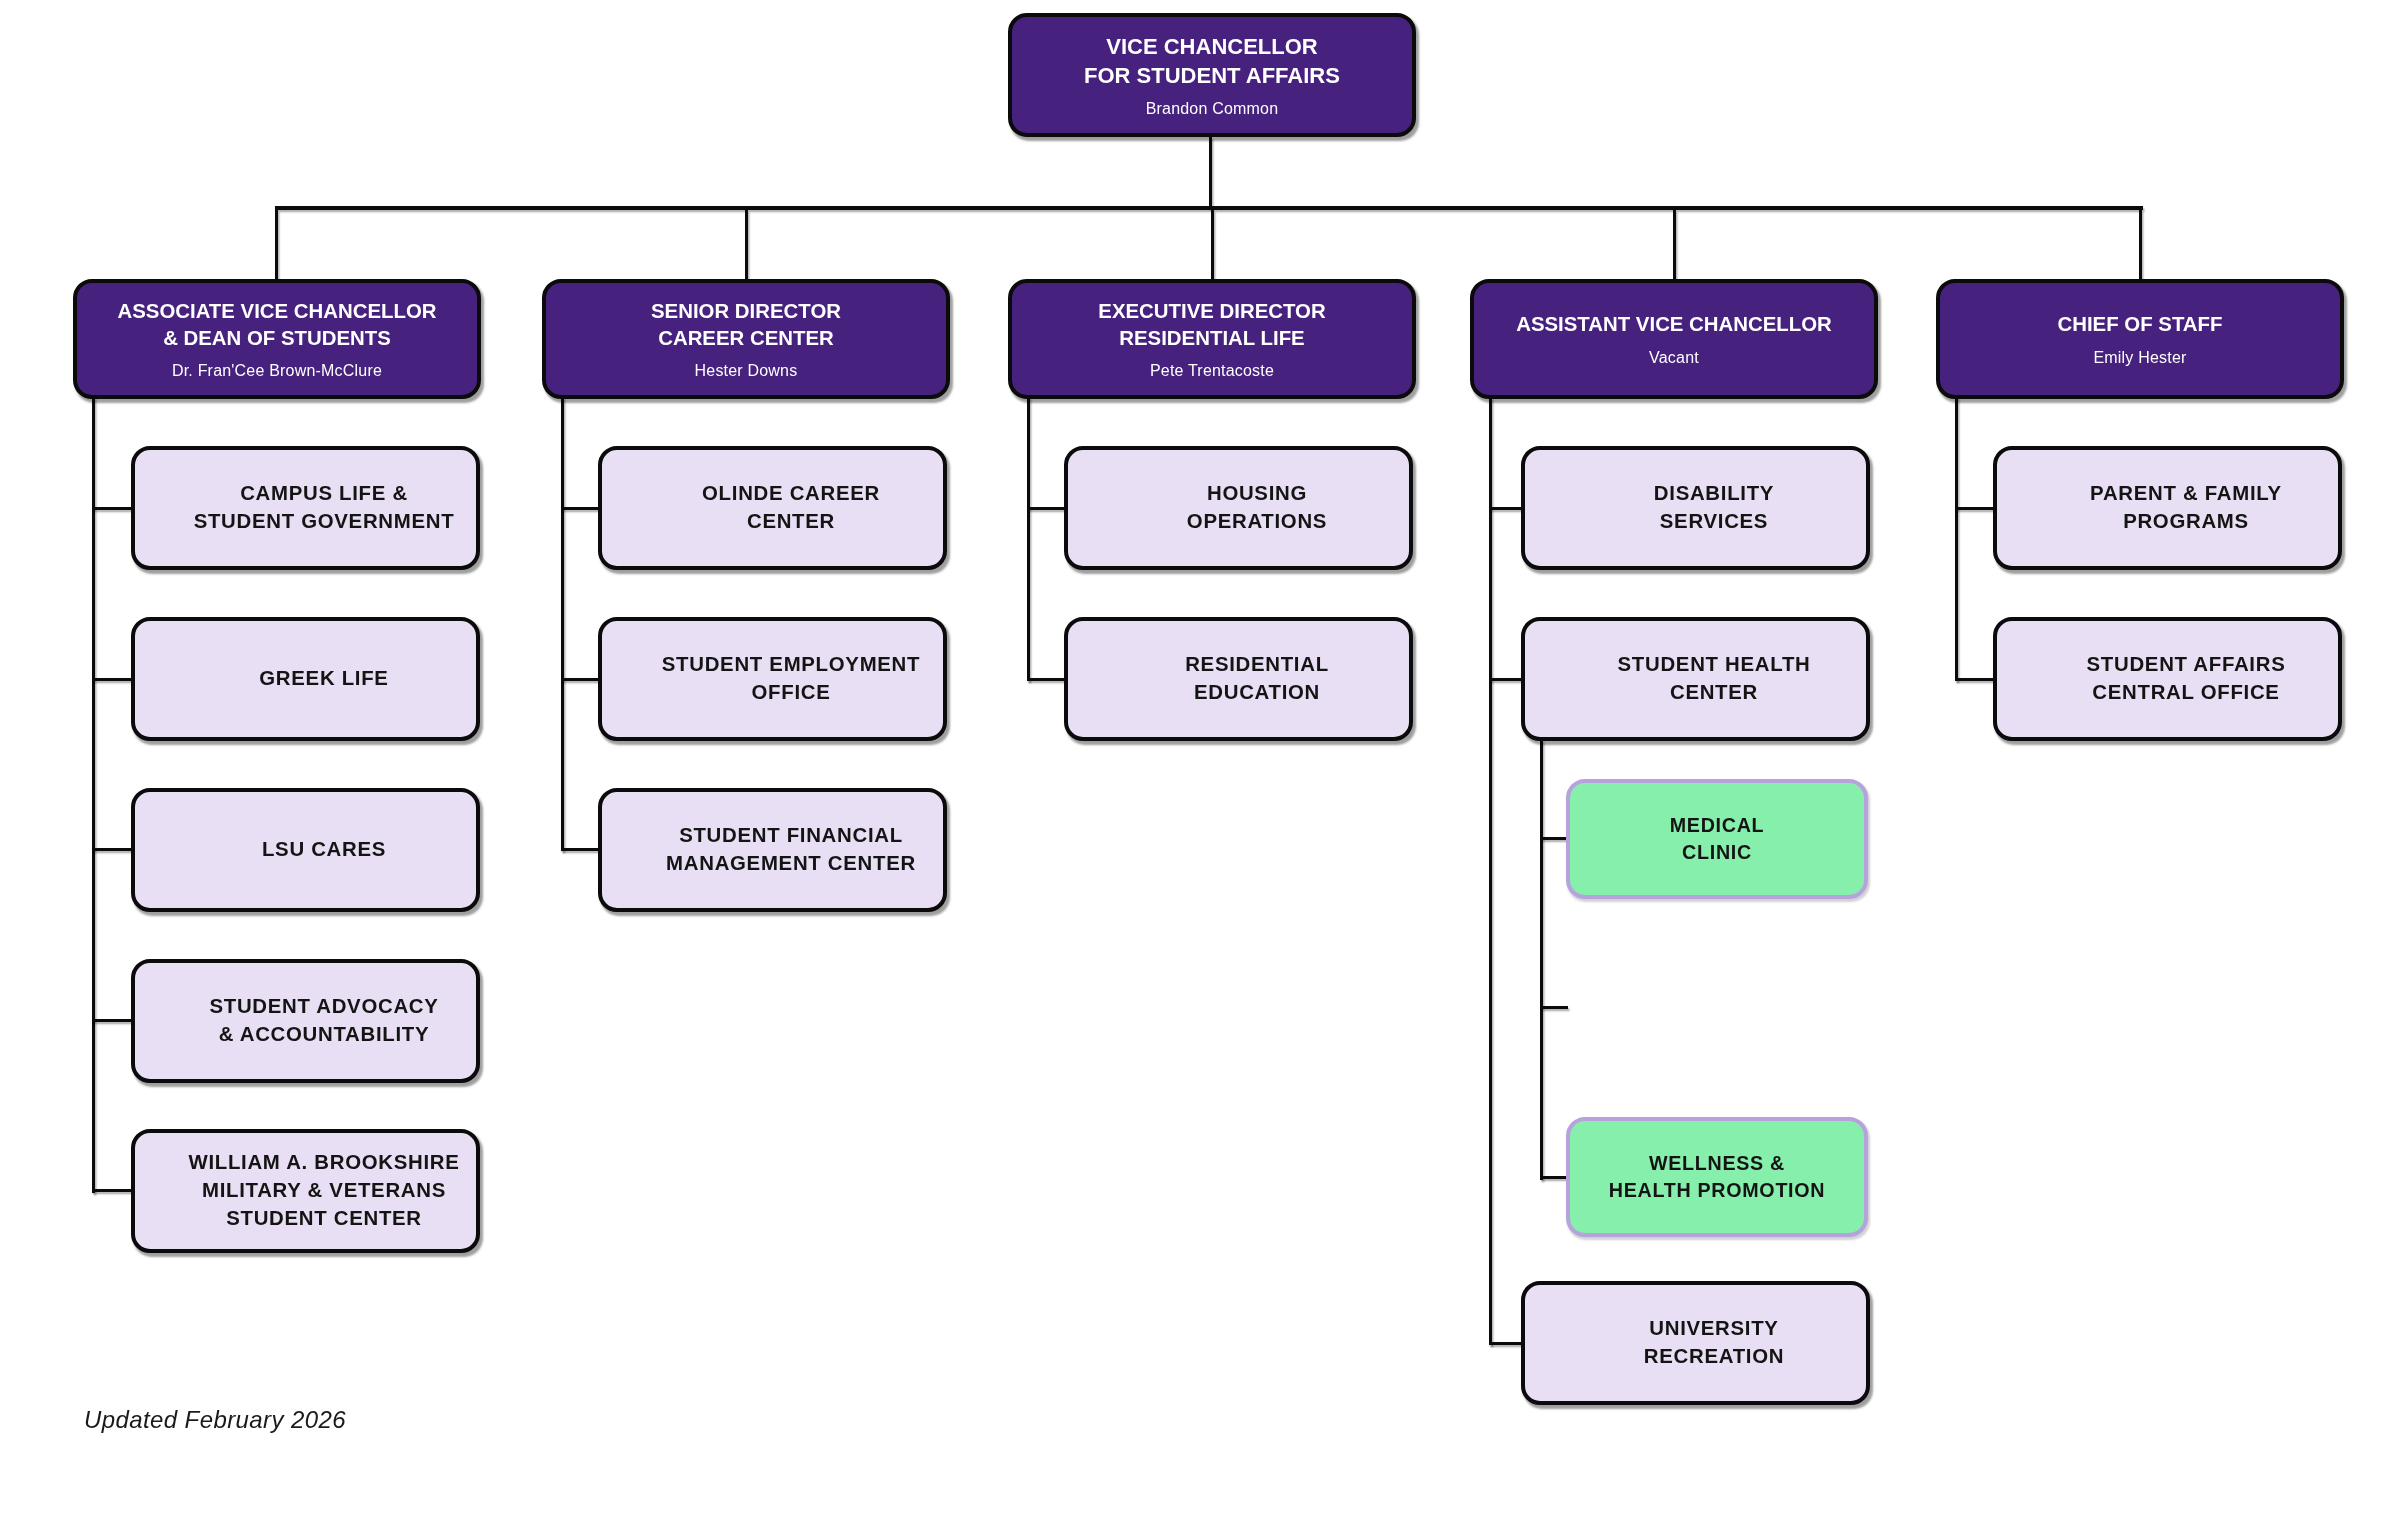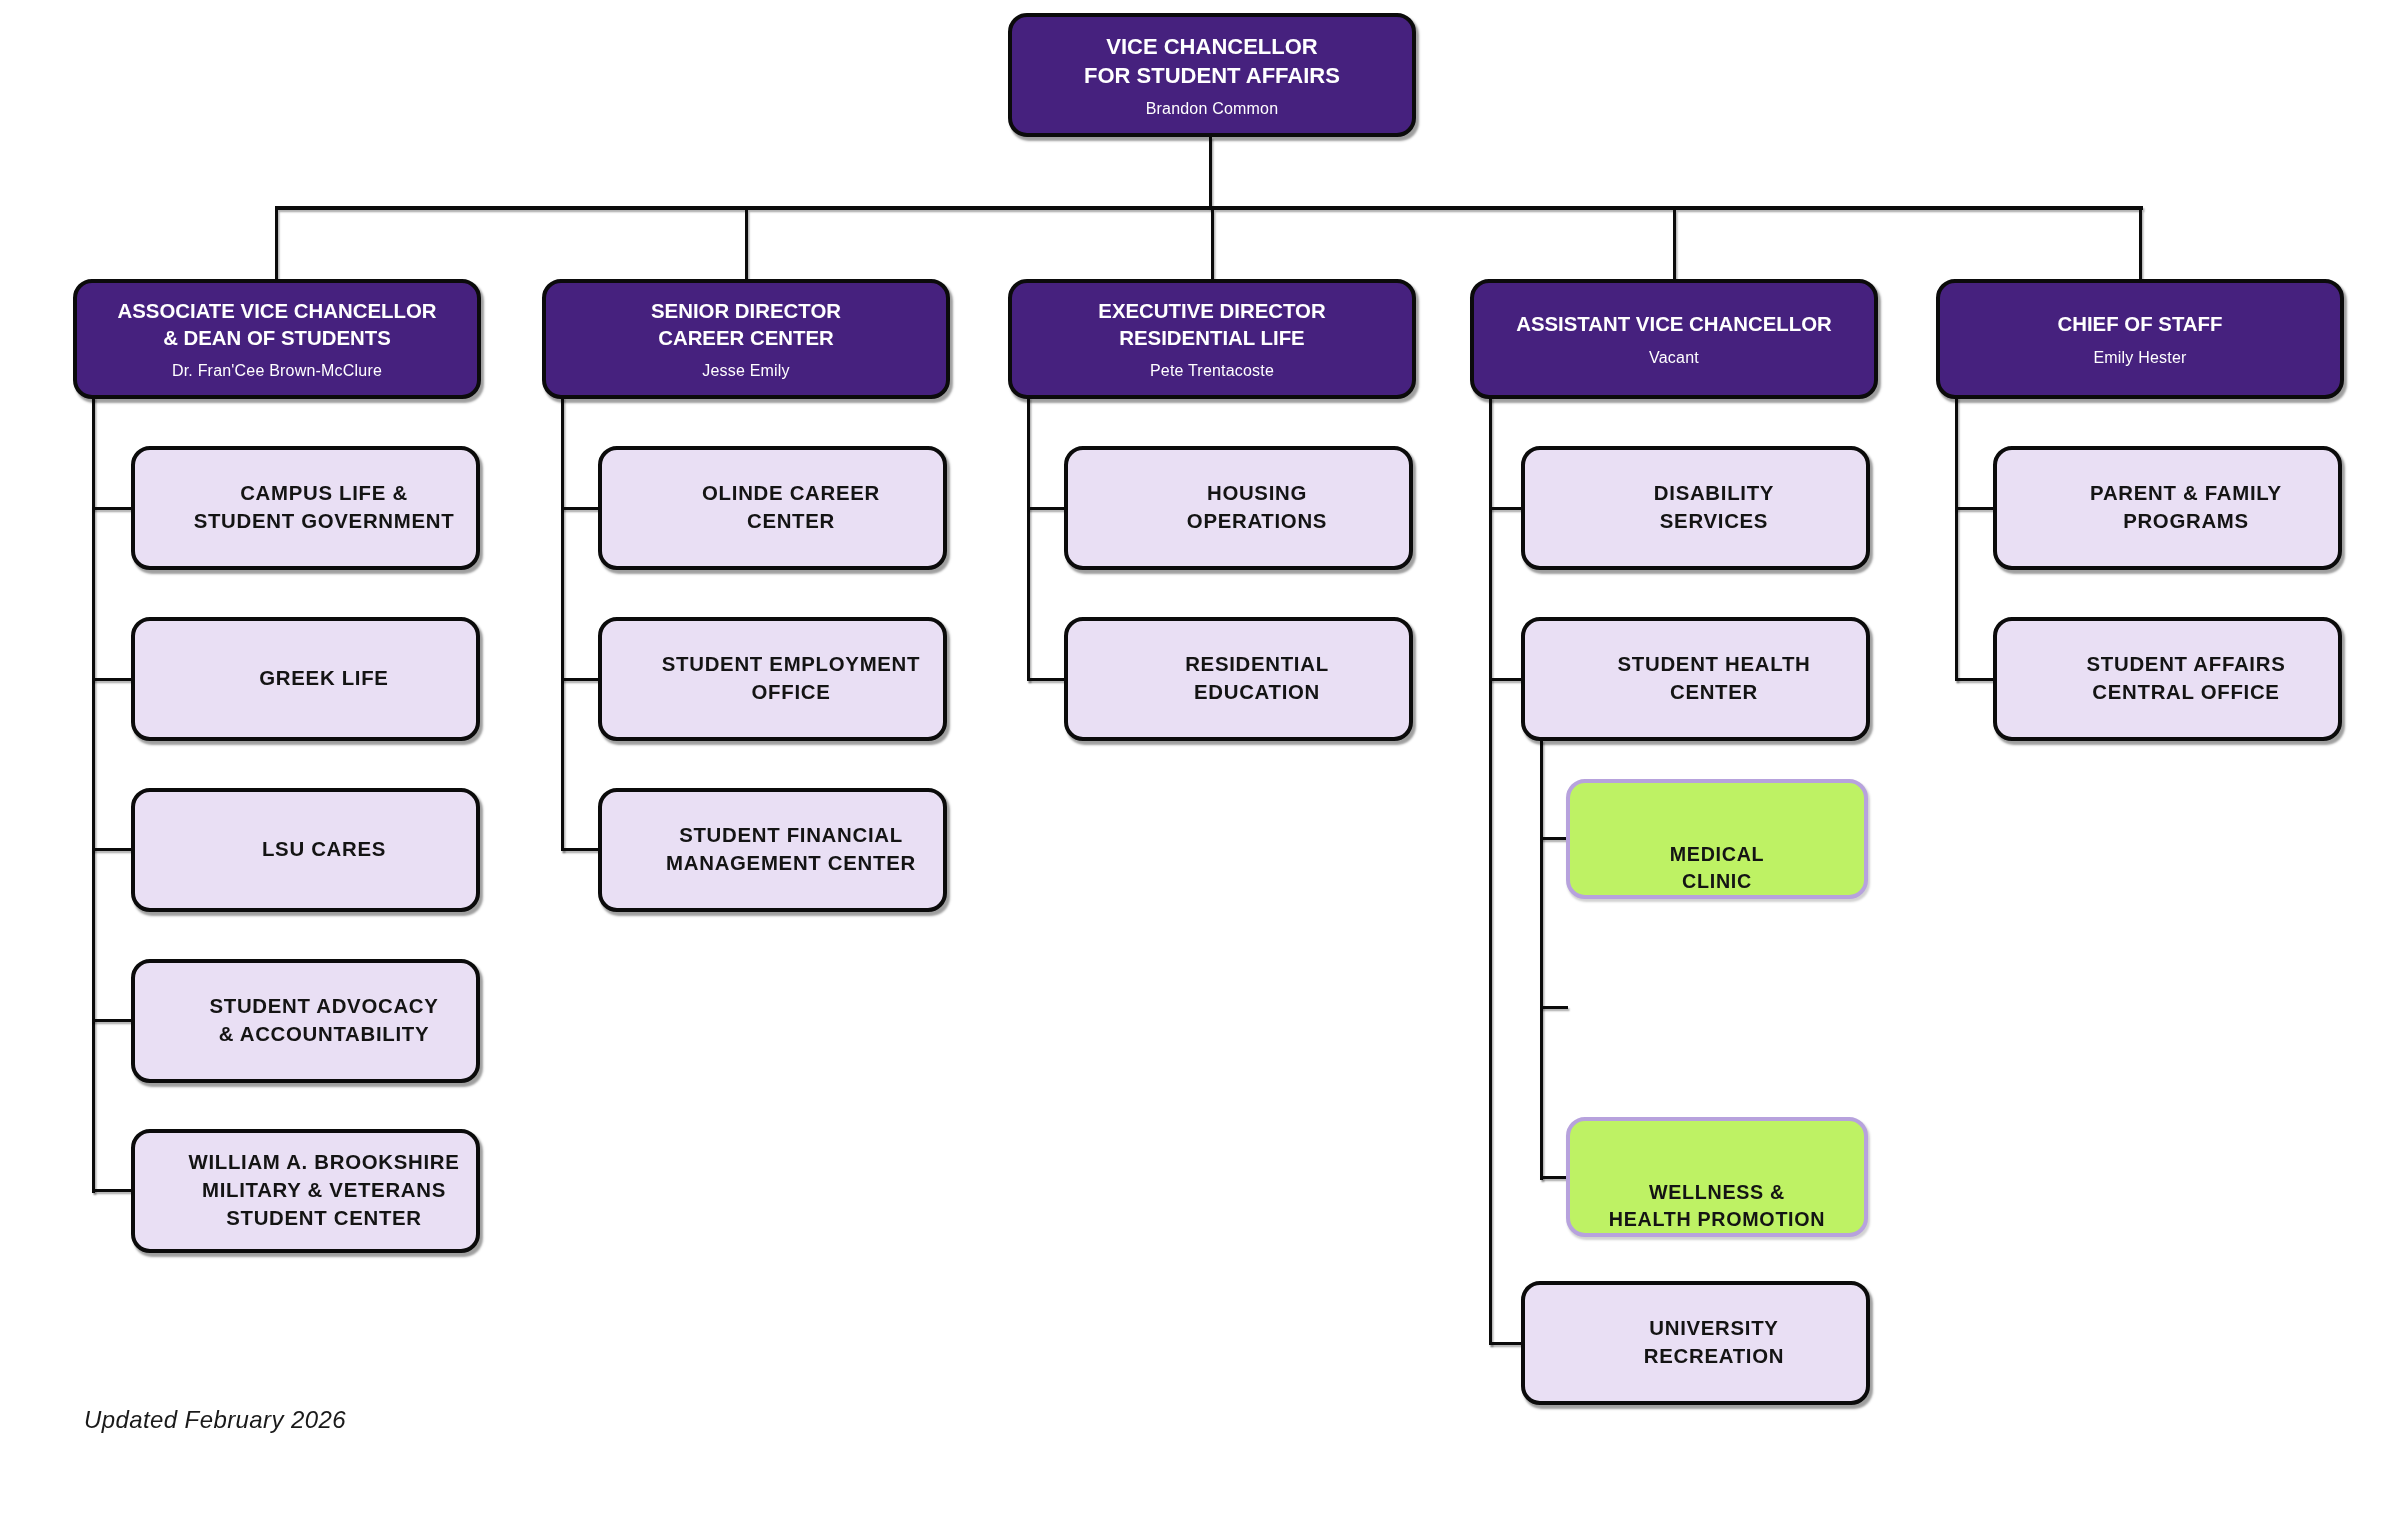--- a/index.html
+++ b/index.html
@@ -12,21 +12,21 @@
   
   .node{
     position:absolute;box-sizing:border-box;
     border:4.4px solid #0b0b0b;border-radius:19px;
     display:flex;flex-direction:column;align-items:center;justify-content:center;
     text-align:center;
     box-shadow:2.2px 3.6px 2.2px rgba(0,0,0,0.38);
   }
   .root,.head{background:#46217E;color:#ffffff;}
   .leaf{background:#E9DFF4;color:#141414;}
-  .subleaf{background:#bef264;border-color:#B7A2DD;color:#141414;box-shadow:1.5px 2.9px 2.2px rgba(0,0,0,0.18);justify-content:flex-end;}
+  .subleaf{background:#86efac;border-color:#B7A2DD;color:#141414;box-shadow:1.5px 2.9px 2.2px rgba(0,0,0,0.18);}
   .t{font-weight:bold;white-space:pre-line;}
   .root .t{font-size:22px;line-height:1.32;}
   .head .t{font-size:20.4px;line-height:1.34;}
   .leaf .t{font-size:20.4px;line-height:1.36;letter-spacing:0.7px;margin-left:37px;}
   .subleaf .t{font-size:19.7px;line-height:1.38;letter-spacing:0.7px;}
   .n{font-size:16px;font-weight:normal;margin-top:10.2px;letter-spacing:0.2px;}
 
   
   .vl,.hl{position:absolute;background:#0b0b0b;box-shadow:1.5px 2.2px 1.5px rgba(0,0,0,0.3);}
   .vl{width:2.9px;}
@@ -88,21 +88,21 @@
   </div>
 
   <div class="node head" style="left:73px;top:279px;width:408px;height:120px">
     <div class="t">ASSOCIATE VICE CHANCELLOR
 &amp; DEAN OF STUDENTS</div>
     <div class="n">Dr. Fran'Cee Brown-McClure</div>
   </div>
   <div class="node head" style="left:542px;top:279px;width:408px;height:120px">
     <div class="t">SENIOR DIRECTOR
 CAREER CENTER</div>
-    <div class="n">Jesse Emily</div>
+    <div class="n">Hester Downs</div>
   </div>
   <div class="node head" style="left:1008px;top:279px;width:408px;height:120px">
     <div class="t">EXECUTIVE DIRECTOR
 RESIDENTIAL LIFE</div>
     <div class="n">Pete Trentacoste</div>
   </div>
   <div class="node head" style="left:1936px;top:279px;width:408px;height:120px">
     <div class="t">CHIEF OF STAFF</div>
     <div class="n">Emily Hester</div>
   </div>

